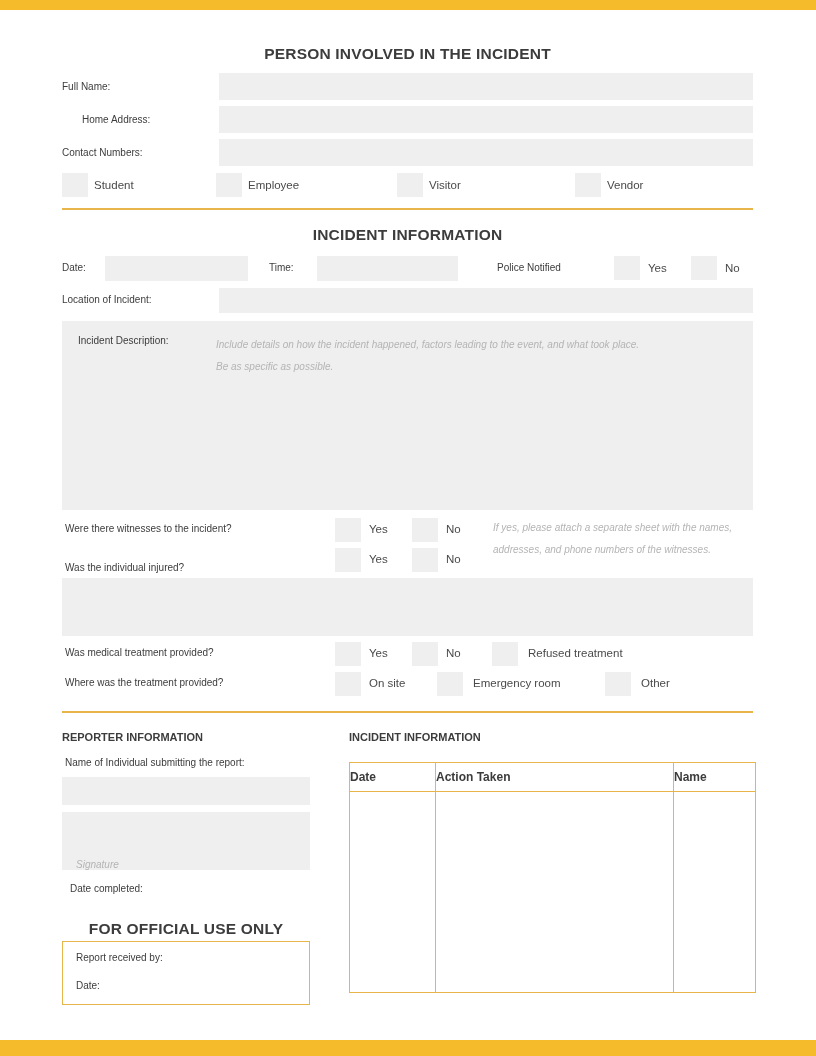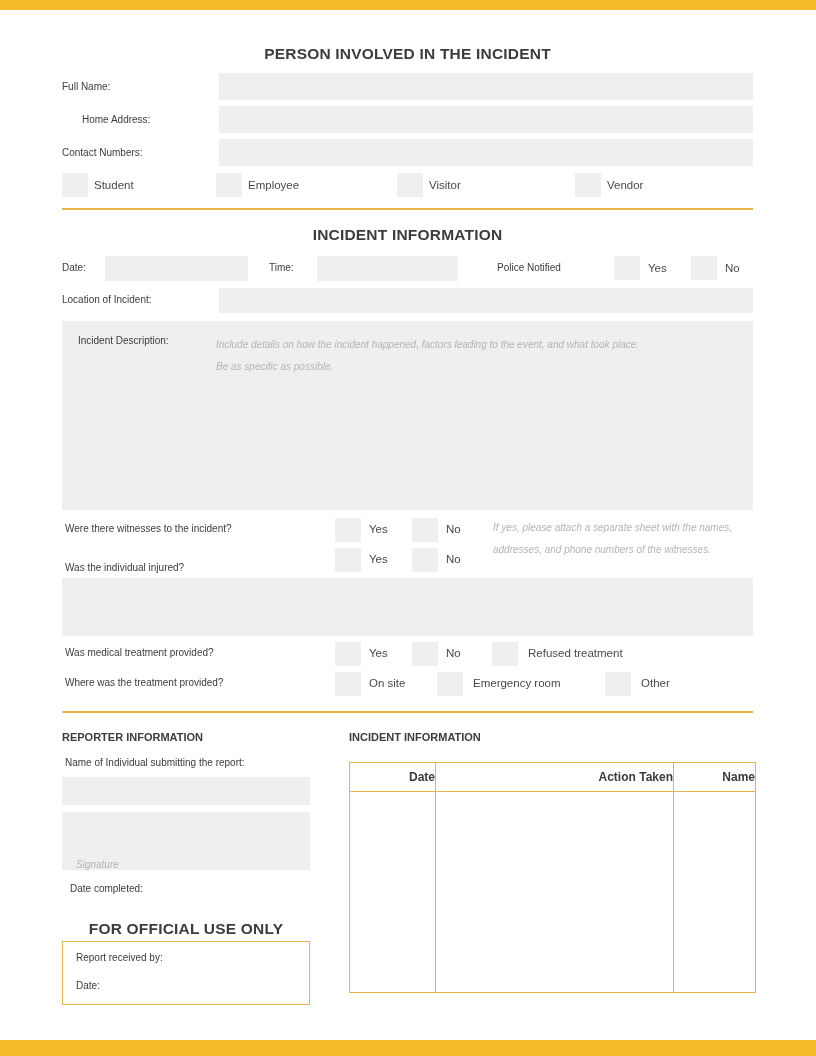--- a/index.html
+++ b/index.html
@@ -118,21 +118,21 @@
   }
   .tbl th, .tbl td {
     border: 1px solid #e8b54a;
     padding: 0;
   }
   .tbl th {
     height: 29px;
     font-size: 12px;
     font-weight: bold;
     color: #3c3c3c;
-    text-align: right;
+    text-align: left;
     vertical-align: middle;
   }
   .tbl td { height: 201px; background: #ffffff; }
 </style>
 </head>
 <body>
 
 <div class="page">
 
   <div class="bar-top"></div>

